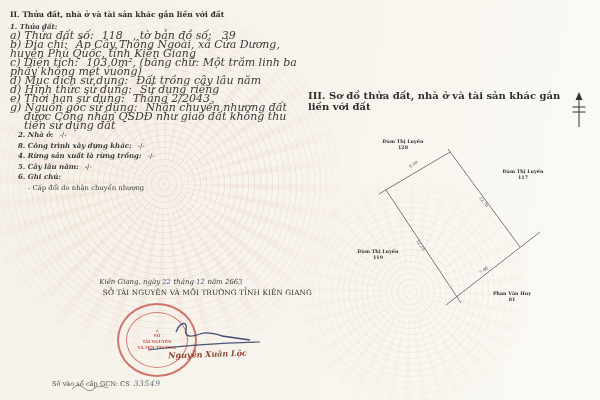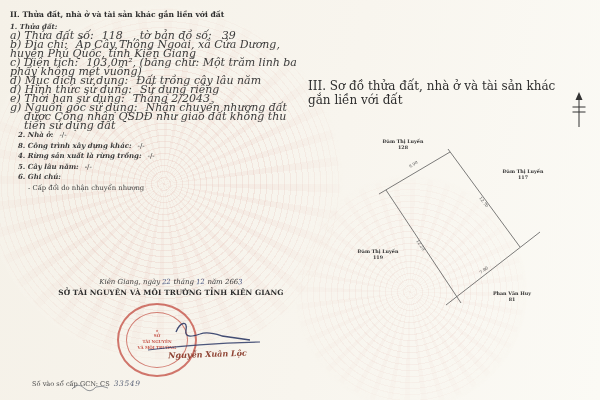--- a/index.html
+++ b/index.html
@@ -24,38 +24,38 @@
   .fl .v2{margin-left:10px;}
   .wrapg{padding-left:14px;text-indent:-14px;width:272px;}
   .num{font-size:7px;line-height:9.6px;margin-left:8px;}
   .num .b{font-weight:bold;font-style:italic;}
   .num .nv{margin-left:6px;font-style:normal;font-weight:normal;}
   .note{font-size:6.8px;line-height:9px;margin-left:18px;margin-top:1px;}
 
   .sigblock{position:absolute;left:30px;top:278px;width:282px;text-align:center;}
   .date{font-style:italic;font-size:7px;color:#3d3d3d;}
   .hand{color:#44507e;font-style:italic;display:inline-block;transform:rotate(-4deg);}
-  .org{font-weight:bold;font-size:7.3px;margin-top:2px;letter-spacing:.1px;color:#2e2e2e;}
+  .org{font-weight:normal;font-size:7.3px;margin-top:2px;letter-spacing:.1px;color:#2e2e2e;text-align:right;}
   .role{font-weight:bold;font-size:7.3px;margin-top:1px;color:#2e2e2e;}
 
   .seal{position:absolute;left:117px;top:303px;width:76px;height:70px;border-radius:50%;
     border:2px solid rgba(192,69,58,.8);opacity:.9;}
   .seal-inner{position:absolute;inset:7px;border:1px solid rgba(192,69,58,.75);border-radius:50%;
     display:flex;flex-direction:column;align-items:center;justify-content:center;gap:1px;}
   .st{font-size:4px;color:#c0453a;font-weight:bold;line-height:4.8px;text-align:center;}
   .star{font-size:3.5px;color:#c0453a;line-height:4px;}
 
   .signame{position:absolute;left:140px;top:349px;width:135px;text-align:center;
     font-size:8px;font-style:italic;font-weight:bold;color:#8f4434;transform:rotate(-2deg);}
 
-  .footer{position:absolute;left:32px;top:371px;}
+  .footer{position:absolute;left:52px;top:371px;}
   .flab{font-size:6.6px;color:#4a4a4a;}
   .fnum{font-size:7.5px;color:#5b6478;font-style:italic;margin-left:4px;letter-spacing:.6px;}
 
-  .h3t{position:absolute;left:308px;top:79px;width:272px;font-weight:normal;font-size:12px;color:#2e2e2e;}
+  .h3t{position:absolute;left:308px;top:90px;width:272px;font-weight:bold;font-size:10px;color:#2e2e2e;}
   .nb{position:absolute;width:70px;text-align:center;font-size:4.8px;line-height:5.8px;
     color:#333;font-weight:bold;}
   .abs{position:absolute;}
 </style>
 </head>
 <body>
 
 <div class="page">
   <div class="ros g1"></div>
   <div class="ros g2"></div>

